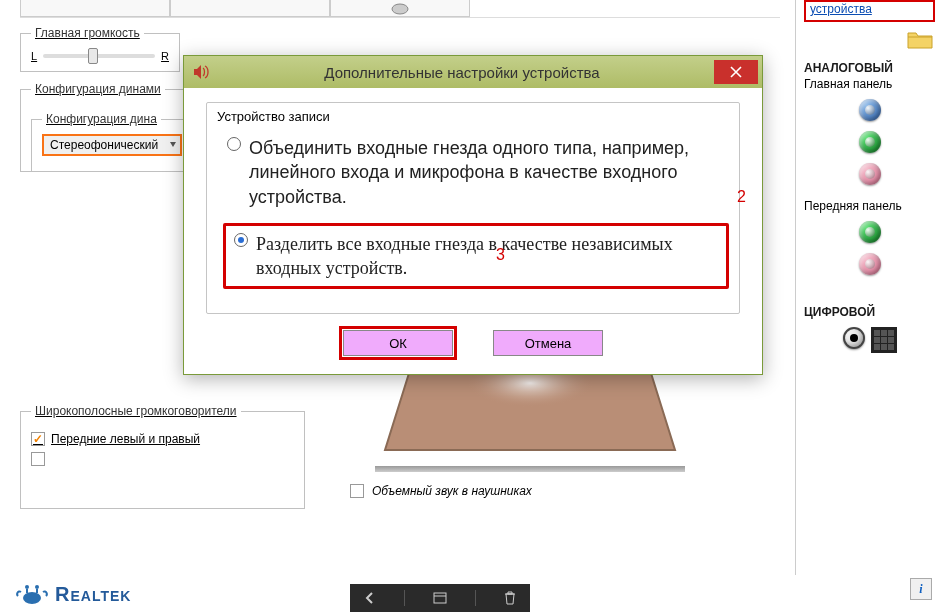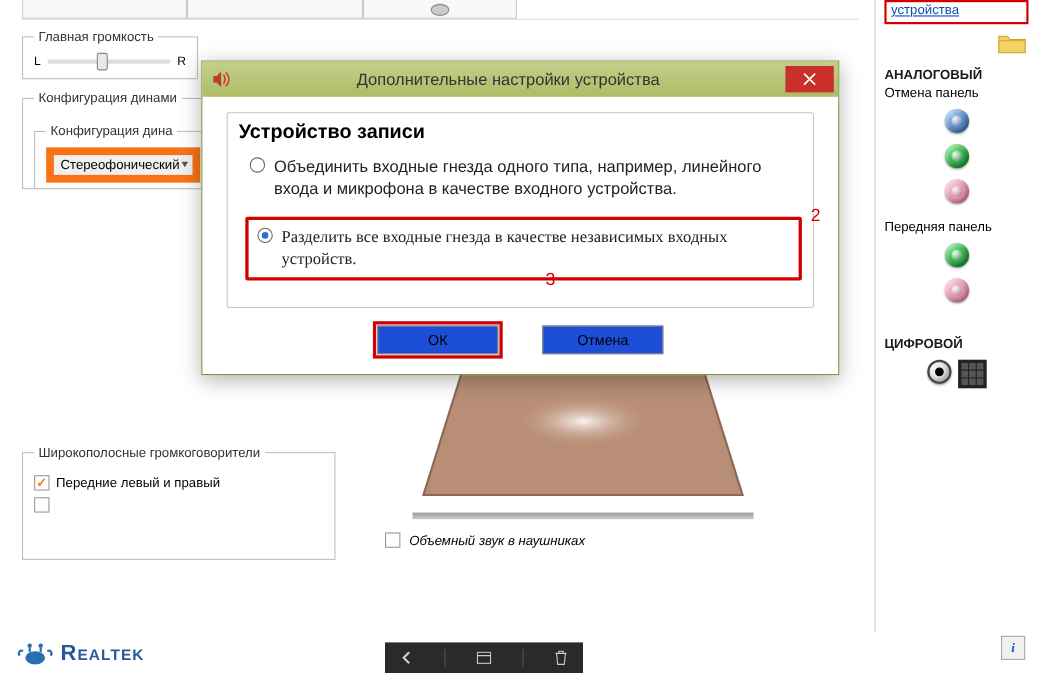--- a/index.html
+++ b/index.html
@@ -34,20 +34,21 @@
   width: 760px; height: 530px;
 }
 
 
 fieldset {
   border: 1px solid #c0c0c0;
   padding: 8px 10px 10px 10px;
   margin: 6px 0;
   position: relative;
   background: #fff;
+  text-decoration: underline;
 }
 legend {
   font-size: 12px;
   padding: 0 4px;
   color: #333;
 }
 
 
 .master-vol {
   width: 160px;
@@ -70,21 +71,21 @@
   margin-top: 10px;
   height: 90px;
 }
 .spk-config-inner {
   width: 240px;
   height: 60px;
   margin-top: 8px;
 }
 .dropdown {
   display:inline-block;
-  border:7px solid #f97316;
+  border:2px solid #f97316;
   background:#f0f0f0;
   padding:2px 14px 2px 6px;
   font-size:12px;
   position:relative;
   width: 140px;
   white-space: nowrap; overflow: hidden;
 }
 .dropdown::after {
   content:"";
   position:absolute;right:4px;top:6px;
@@ -240,55 +241,55 @@
 }
 .dialog-body {
   padding: 14px 22px 18px 22px;
 }
 .record-group {
   border:1px solid #c5c5c5;
   border-radius:2px;
   padding: 6px 10px 14px 10px;
 }
 .record-group .grp-title {
-  font-weight:bold;font-size:18px;margin-bottom:8px;
+  font-weight:normal;font-size:13px;margin-bottom:8px;
 }
 .radio-row {
   display:flex;align-items:flex-start;gap:8px;
   margin:6px 0 10px 6px;
   padding:4px;
 }
 .radio {
   width:14px;height:14px;border:1px solid #666;border-radius:50%;
   display:flex;align-items:center;justify-content:center;flex:none;
   background:#fff;margin-top:1px;
 }
 .radio.sel::after{
   content:"";width:6px;height:6px;border-radius:50%;background:#2a6dd4;
 }
 .radio-row.highlighted {
   border: 3px solid #d40000;
   border-radius:2px;
   padding: 6px 8px;
   font-family: Liberation Serif, serif;
 }
-.radio-row .lbl{font-size:15px;line-height:1.35;color:#222;}
+.radio-row .lbl{font-size:18px;line-height:1.35;color:#222;}
 .annot {
   position:absolute;
   font-size:16px;color:#d40000;
 }
 .annot.a2{ left: 737px; top: 188px; z-index:60;}
 .annot.a3{ left: 496px; top: 246px; z-index:60;}
 
 .dialog-buttons {
   display:flex;justify-content:center;gap:40px;margin-top:16px;
 }
 .btn {
   min-width:110px;height:26px;
-  border:1px solid #888;background:#1d4ed8;
+  border:1px solid #888;background:#f0abfc;
   display:flex;align-items:center;justify-content:center;
   font-size:13px;
 }
 .btn.ok-hl {
   outline: 3px solid #d40000;
   outline-offset: 1px;
 }
 </style>
 </head>
 <body>
@@ -364,21 +365,21 @@
     <a href="#">устройства</a>
   </div>
   <div class="folder-icon">
     <svg width="26" height="20" viewBox="0 0 26 20">
         <path d="M1 3h8l2 3h14v12H1z" fill="#f4d366" stroke="#caa22a"></path>
         <path d="M1 7h24" stroke="#caa22a"></path>
       </svg>
   </div>
 
   <div class="section-title">АНАЛОГОВЫЙ</div>
-  <div style="font-size:12px;margin:2px 0 0 2px">Отмена панель</div>
+  <div style="font-size:12px;margin:2px 0 0 2px">Главная панель</div>
   <div class="jacks">
     <div class="jack blue"></div>
     <div class="jack green"></div>
     <div class="jack pink"></div>
   </div>
 
   <div style="font-size:12px;margin:2px 0 0 2px">Передняя панель</div>
   <div class="jacks">
     <div class="jack green"></div>
     <div class="jack pink"></div>

